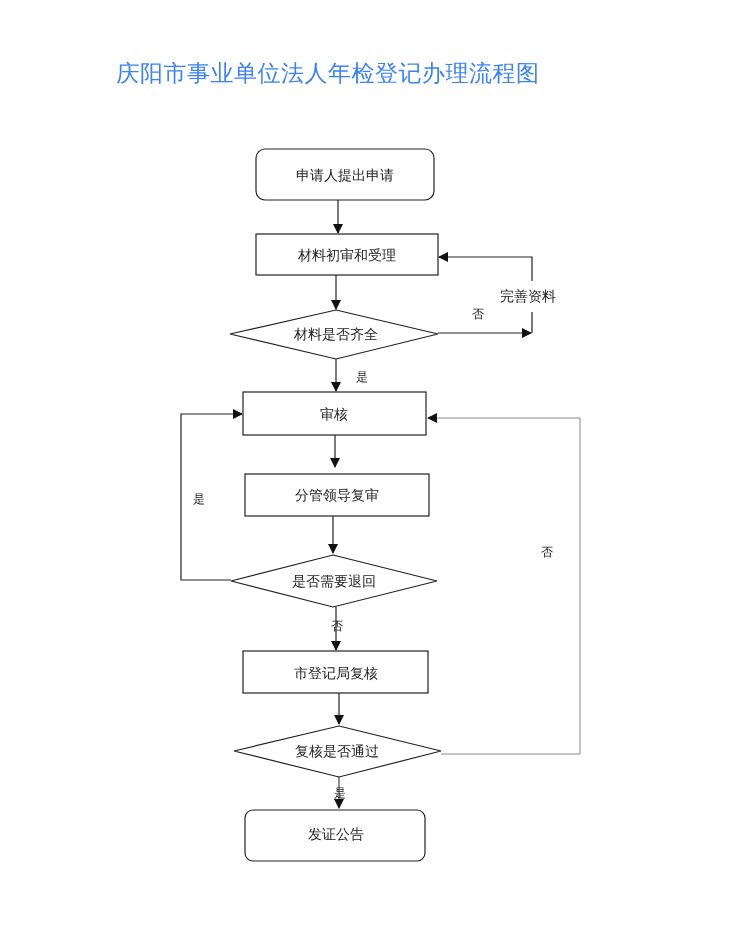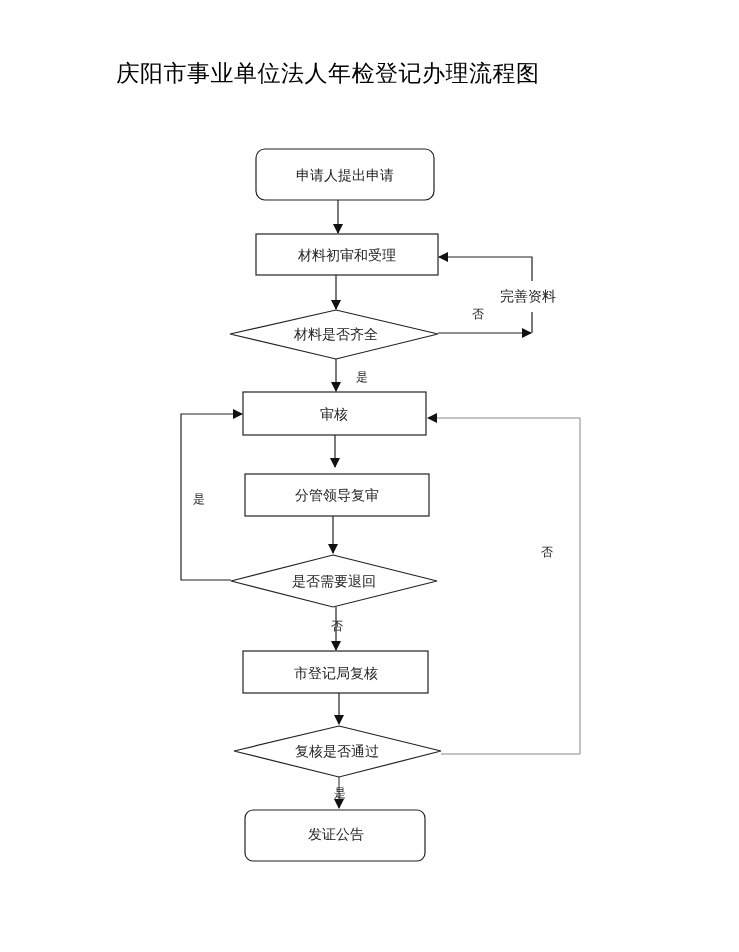--- a/index.html
+++ b/index.html
@@ -1,19 +1,19 @@
 <!DOCTYPE html>
 <html><head>
 <meta charset="utf-8">
 <style>
   html, body { margin: 0; padding: 0; background: #ffffff; }
   body { width: 739px; height: 952px; position: relative; overflow: hidden; }
   .title {
     position: absolute; left: 0; top: 58px; width: 656px; text-align: center;
-    font-family: "DejaVu Sans", sans-serif; font-size: 23px; color: #000000; letter-spacing: 0.5px;
+    font-family: "DejaVu Sans", sans-serif; font-size: 23px; color: #3b82f6; letter-spacing: 0.5px;
   }
   svg { position: absolute; left: 0; top: 0; }
   .node-text { font-family: "DejaVu Serif", serif; font-size: 14px; fill: #222; }
   .lbl { font-family: "DejaVu Serif", serif; font-size: 12px; fill: #222; }
   .lbl-big { font-family: "DejaVu Serif", serif; font-size: 14px; fill: #222; }
 </style>
 </head>
 <body>
 
 <div class="title">庆阳市事业单位法人年检登记办理流程图</div>

